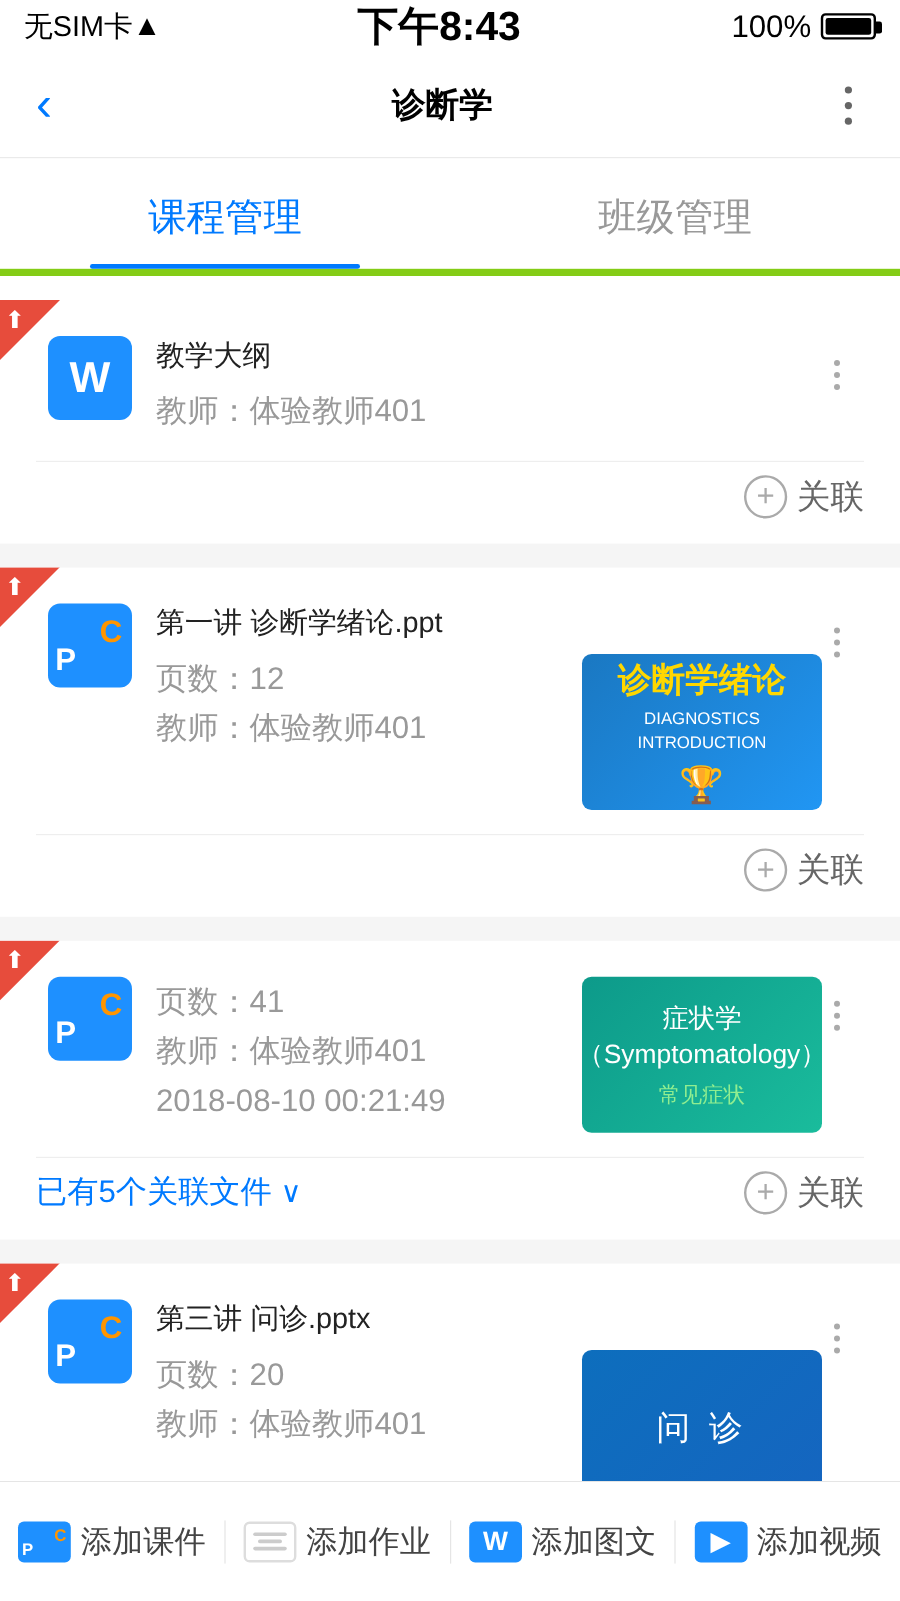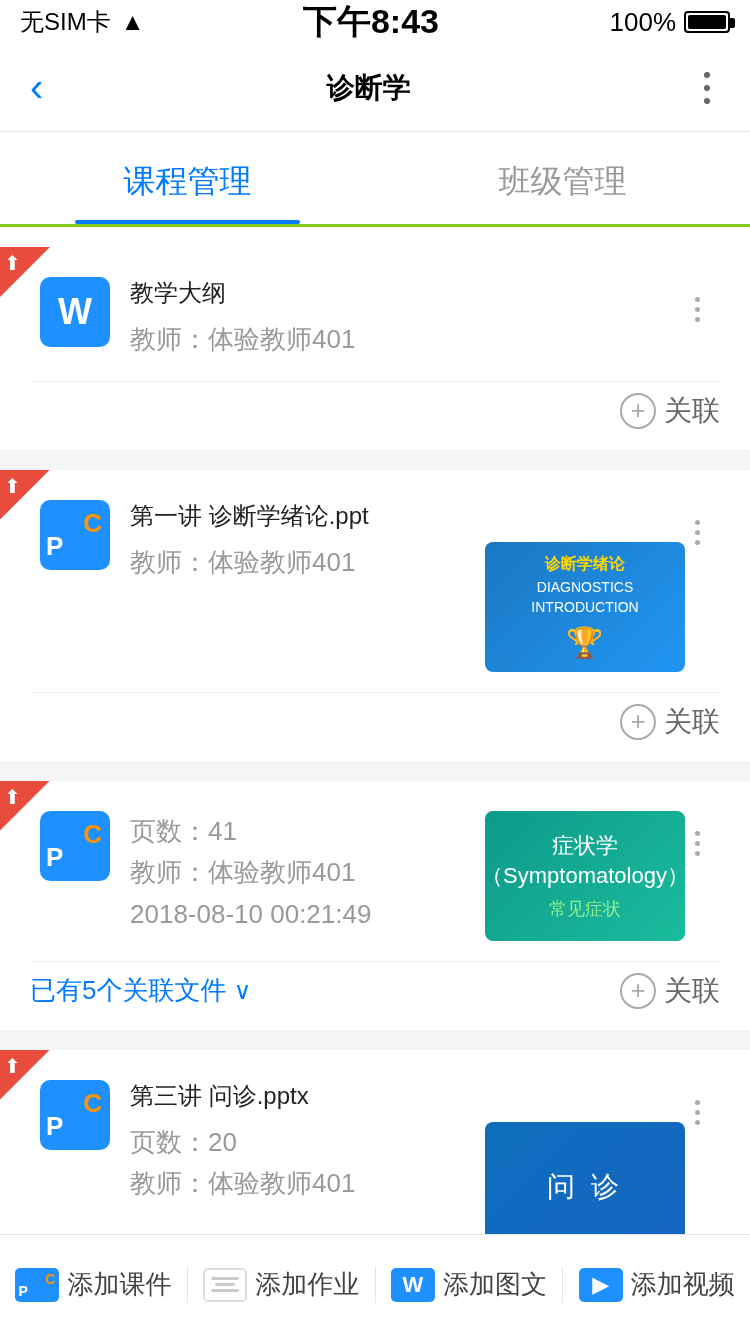--- a/index.html
+++ b/index.html
@@ -17,21 +17,21 @@
     .status-bar {
       height: 44px;
       background: #fff;
       display: flex;
       align-items: center;
       justify-content: space-between;
       padding: 0 20px;
       font-size: 28px;
       font-weight: 500;
     }
-    .status-left { font-size: 24px; display: flex; align-items: center; gap: 10px; }
+    .status-left { font-size: 24px; display: flex; align-items: center; }
     .status-center { font-size: 34px; font-weight: 600; }
     .status-right { font-size: 26px; font-weight: 500; display: flex; align-items: center; gap: 8px; margin-left: 12px; }
     .battery-icon { display: inline-block; width: 46px; height: 22px; border: 2px solid #000; border-radius: 4px; position: relative; }
     .battery-icon::after { content: ''; position: absolute; right: -7px; top: 5px; width: 5px; height: 10px; background: #000; border-radius: 0 2px 2px 0; }
     .battery-fill { position: absolute; left: 2px; top: 2px; bottom: 2px; width: 90%; background: #000; border-radius: 2px; }
 
     
     .nav-bar {
       height: 88px;
       background: #fff;
@@ -42,21 +42,21 @@
       padding: 0 30px;
     }
     .nav-back { color: #007AFF; font-size: 40px; cursor: pointer; }
     .nav-title { font-size: 28px; font-weight: 700; color: #000; }
     .nav-more { display: flex; flex-direction: column; gap: 7px; cursor: pointer; padding: 10px; }
     .nav-more span { width: 6px; height: 6px; background: #666; border-radius: 50%; display: block; }
 
     
     .tabs {
       display: flex;
-      border-bottom: 3px solid #84cc16;
+      border-bottom: 6px solid #84cc16;
       background: #fff;
     }
     .tab {
       flex: 1;
       text-align: center;
       padding: 28px 0 20px;
       font-size: 32px;
       color: #999;
       cursor: pointer;
       position: relative;
@@ -162,21 +162,21 @@
     .thumbnail {
       width: 200px;
       height: 130px;
       border-radius: 8px;
       overflow: hidden;
       flex-shrink: 0;
     }
 
     
     .thumb-1 { background: linear-gradient(135deg, #1a78c2, #2196F3); display: flex; flex-direction: column; align-items: center; justify-content: center; position: relative; }
-    .thumb-1-title { color: #FFD700; font-size: 16px; font-weight: 700; text-align: left; }
+    .thumb-1-title { color: #FFD700; font-size: 28px; font-weight: 700; text-align: left; }
     .thumb-1-sub { color: #fff; font-size: 14px; text-align: center; margin-top: 4px; }
     .thumb-1-bottom { display: flex; margin-top: 10px; gap: 8px; align-items: center; }
     .thumb-glasses { font-size: 30px; }
 
     
     .thumb-2 { background: linear-gradient(135deg, #0d9a8a, #1abc9c); display: flex; flex-direction: column; align-items: center; justify-content: center; }
     .thumb-2-title { color: #fff; font-size: 22px; font-weight: 500; text-align: center; }
     .thumb-2-sub { color: #90EE90; font-size: 18px; text-align: center; margin-top: 6px; }
 
     
@@ -384,20 +384,23 @@
         <div class="file-icon" style="background:#1e90ff;">
           <div class="ppt-icon">
             <span class="ppt-p">P</span>
             <span class="ppt-c">C</span>
           </div>
         </div>
         <div class="file-left">
           <div class="file-title">第一讲 诊断学绪论.ppt</div>
           <div class="card-main-content">
             <div class="file-info">
+              <div class="file-meta">
+                <span>页数：</span><span>12</span>
+              </div>
               <div class="file-meta">教师：体验教师401</div>
             </div>
             <div class="thumbnail thumb-1">
               <div class="thumb-1-title">诊断学绪论</div>
               <div class="thumb-1-sub">DIAGNOSTICS</div>
               <div class="thumb-1-sub">INTRODUCTION</div>
               <div class="thumb-1-bottom">
                 <span class="thumb-glasses">🏆</span>
               </div>
             </div>

